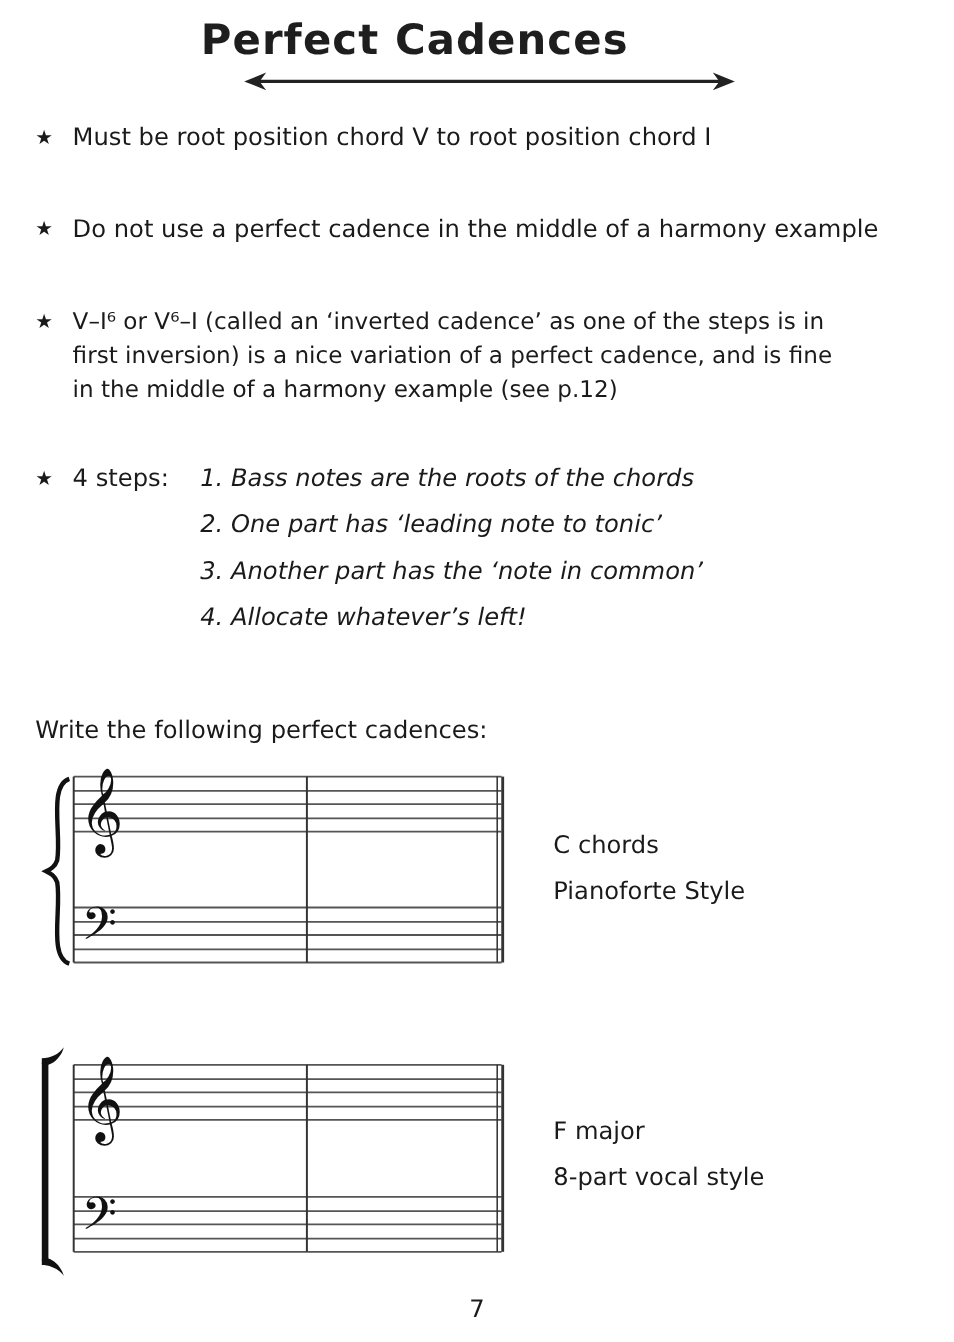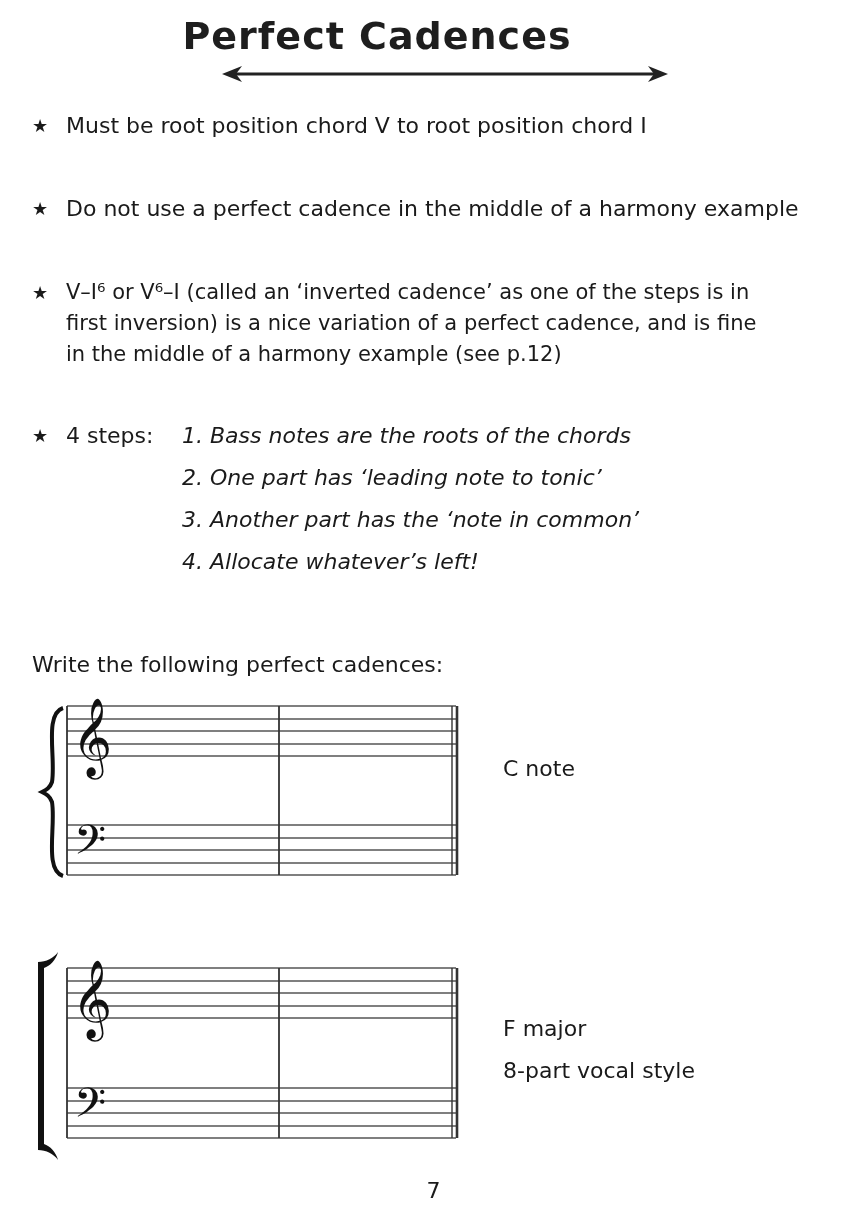--- a/index.html
+++ b/index.html
@@ -79,21 +79,22 @@
     <line x1="427" y1="26" x2="427" y2="195" stroke-width="2.6"></line>
   </g>
 
   <path d="M33,28 C14,34 26,78 22,102 C20,108 16,110 12,112 C16,114 20,116 22,122 C26,146 14,190 33,196" fill="none" stroke="#111" stroke-width="4"></path>
 
   <text x="42" y="80" font-size="68" font-family="DejaVu Sans, sans-serif" fill="#111">𝄞</text>
 
   <text x="44" y="182" font-size="50" font-family="DejaVu Sans, sans-serif" fill="#111">𝄢</text>
 </svg>
 <div class="abs label" style="top:748px">
-  <div>C note</div>
+  <div>C chords</div>
+  <div>Pianoforte Style</div>
 </div>
 
 <svg class="abs" style="left:30px;top:940px" width="440" height="230">
   <g stroke="#555" stroke-width="1.6">
     <line x1="37" y1="28" x2="426" y2="28"></line>
       <line x1="37" y1="41" x2="426" y2="41"></line>
     <line x1="37" y1="53" x2="426" y2="53"></line>
       <line x1="37" y1="66" x2="426" y2="66"></line>
     <line x1="37" y1="78" x2="426" y2="78"></line>
     <line x1="37" y1="148" x2="426" y2="148"></line>

